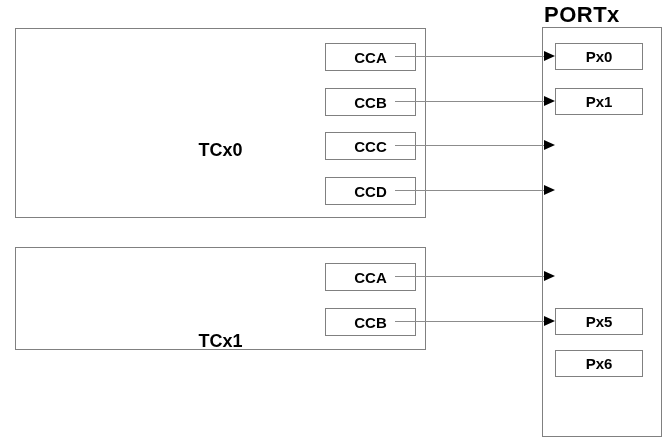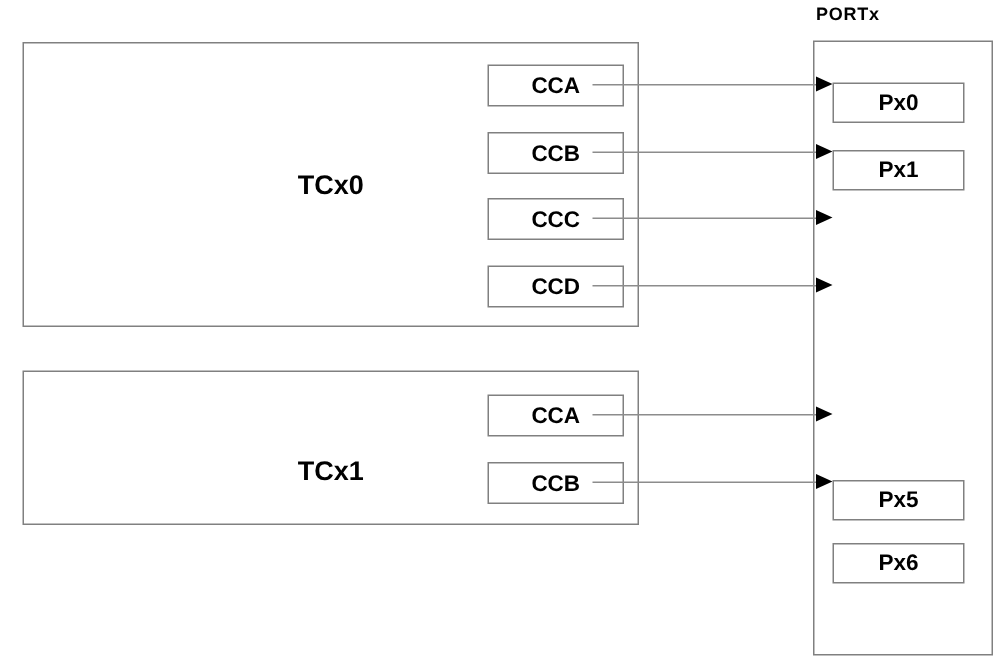--- a/index.html
+++ b/index.html
@@ -19,21 +19,21 @@
     position: relative;
     width: 670px;
     height: 447px;
     background: var(--background);
     overflow: hidden;
   }
   .port-title {
     position: absolute;
     left: 544px;
     top: 2px;
-    font-size: 12px;
+    font-size: 22px;
     font-weight: bold;
     color: var(--text);
     letter-spacing: 0.5px;
   }
   .port-box {
     position: absolute;
     left: 542px;
     top: 27px;
     width: 120px;
     height: 410px;
@@ -52,20 +52,21 @@
   .tc-box.tcx0 { top: 28px;  height: 190px; }
   .tc-box.tcx1 { top: 247px; height: 103px; }
   .tc-label {
     position: absolute;
     left: 0;
     width: 100%;
     text-align: center;
     font-size: 18px;
     font-weight: bold;
     color: var(--text);
+    margin-top: 27px;
   }
   .tcx0 .tc-label { top: 84px; }
   .tcx1 .tc-label { top: 56px; }
   .cc-box, .pin-box {
     position: absolute;
     border: 1px solid var(--border);
     box-sizing: border-box;
     background: var(--background);
     display: flex;
     align-items: center;
@@ -77,21 +78,20 @@
   .cc-box {
     left: 304px;
     width: 91px;
     height: 28px;
     margin-left: 21px;
   }
   .pin-box {
     left: 555px;
     width: 88px;
     height: 27px;
-    margin-top: 12px;
   }
   .arrow-line {
     position: absolute;
     left: 395px;
     width: 149px;
     height: 1px;
     background: var(--line);
   }
   .arrow-head {
     position: absolute;

